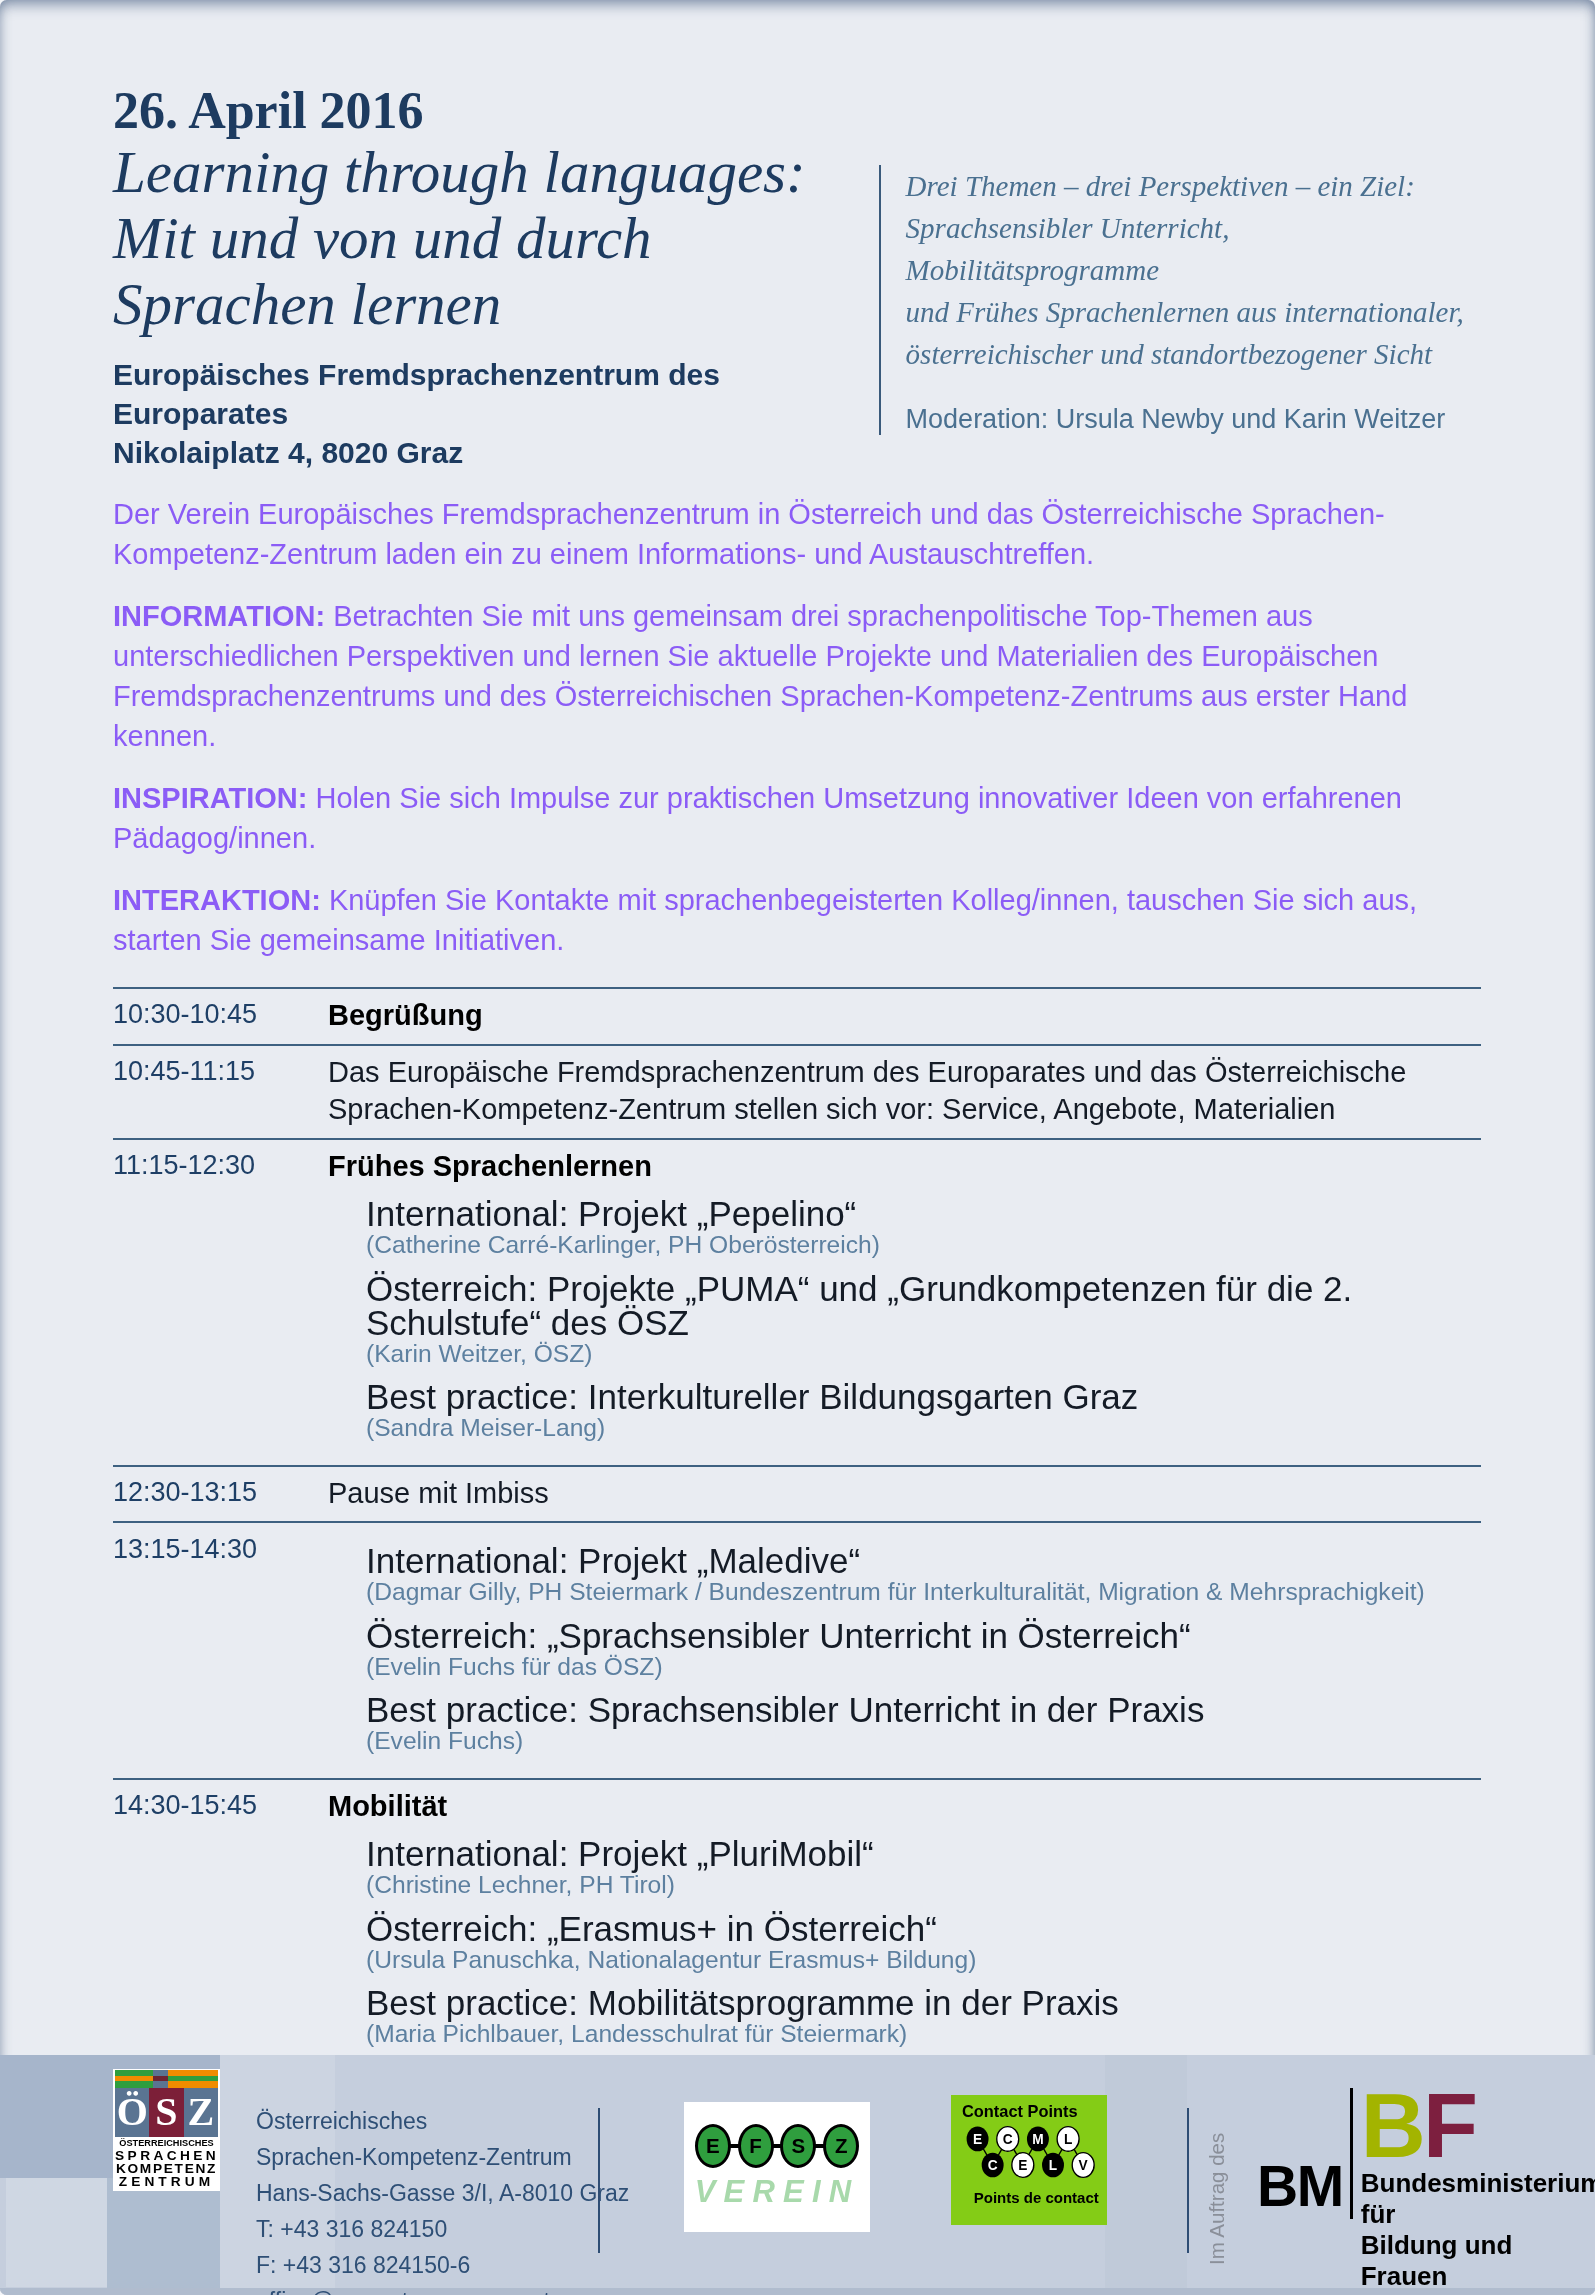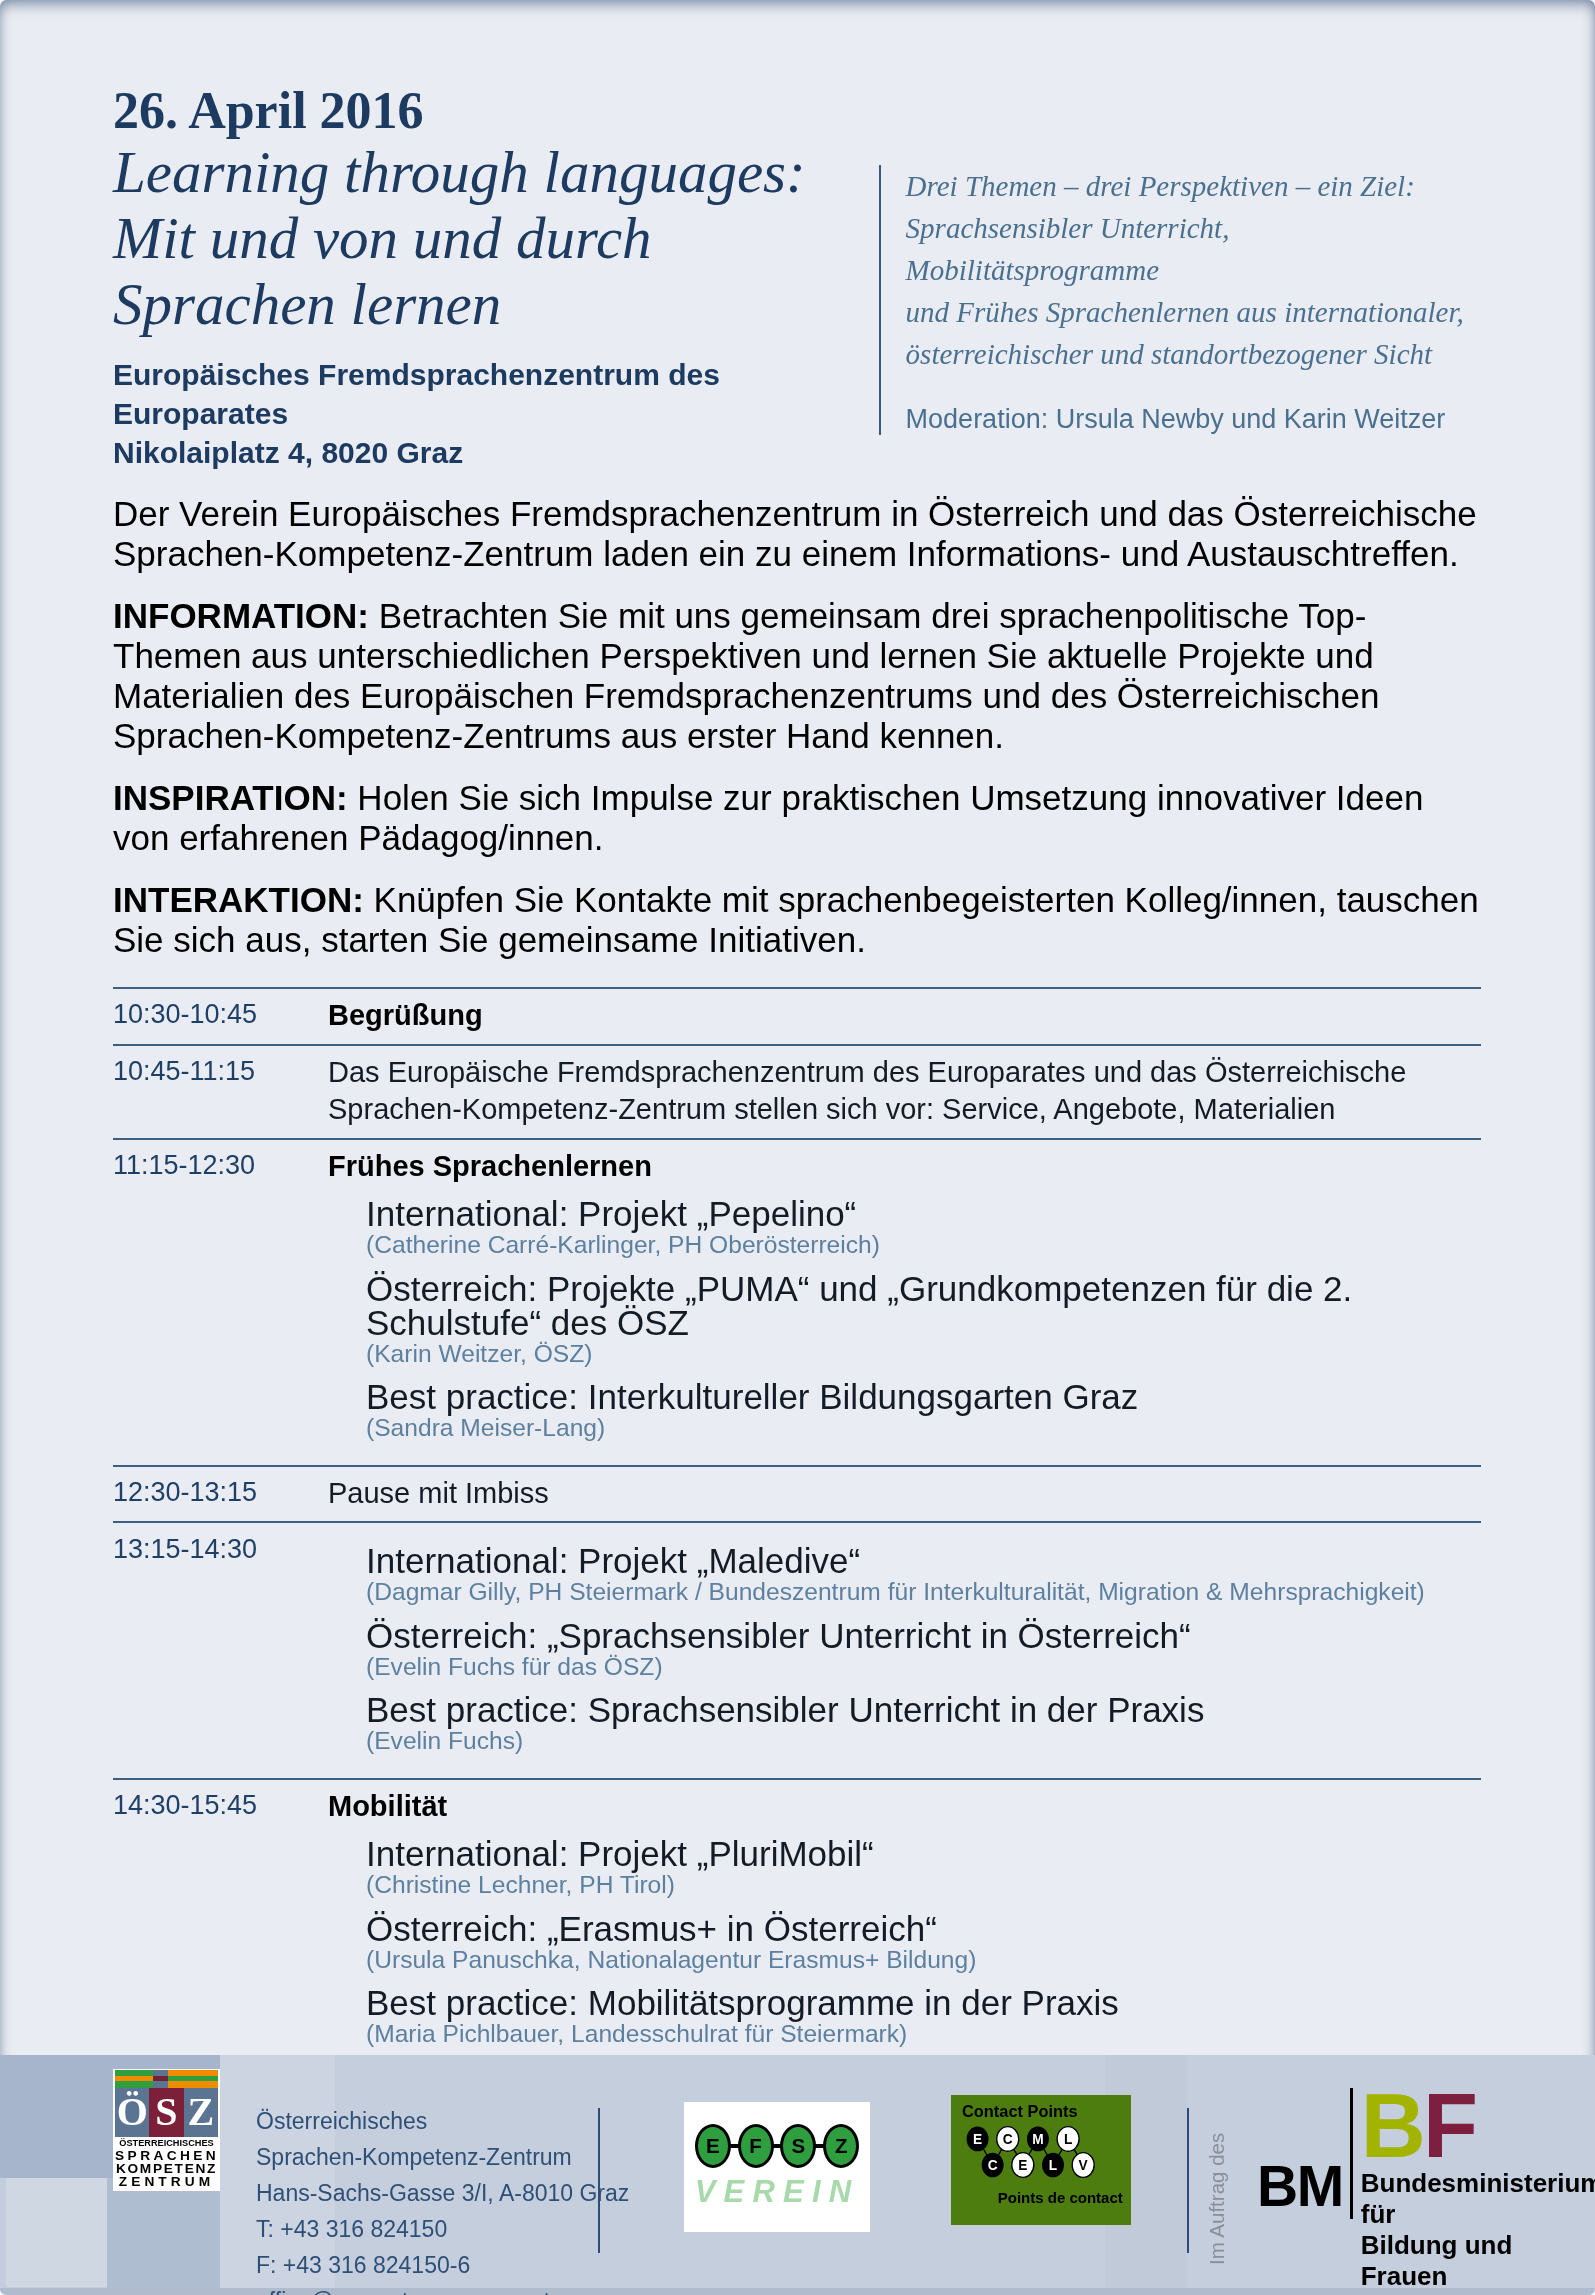--- a/index.html
+++ b/index.html
@@ -16,21 +16,21 @@
   .header{display:flex;}
   .header-left{width:766px;flex:none;}
   .date{font-family:"Liberation Serif",serif;font-weight:bold;font-size:52px;line-height:57px;color:#1d3b60;}
   .title-line{font-family:"Liberation Serif",serif;font-style:italic;font-size:59px;line-height:66px;color:#1d3b60;}
   .venue{margin-top:18px;}
   .venue-line{font-weight:bold;font-size:30px;line-height:39px;color:#1d3b60;}
   .header-right{flex:1;margin-top:83px;border-left:2.1px solid #3a5a7c;padding-left:24.6px;align-self:flex-start;}
   .side-line{font-family:"Liberation Serif",serif;font-style:italic;font-size:29px;line-height:42px;color:#4a7090;}
   .moderation{margin-top:29px;font-size:27px;color:#4a7090;}
   
-  .para{margin-top:22px;font-size:35px;line-height:40px;color:#000000;max-width:1368px;}
+  .para{margin-top:22px;font-size:29px;line-height:40px;color:#8b5cf6;max-width:1368px;}
   .para:first-of-type{margin-top:31px;}
   .lead{font-weight:bold;}
   
   .schedule{margin-top:27px;border-top:2.7px solid #3e6181;}
   .srow{display:flex;border-bottom:2.7px solid #3e6181;padding:8.2px 0 9.6px 0;}
   .stime{width:215px;flex:none;font-size:27px;line-height:34px;color:#1e3f66;}
   .sbody{flex:1;}
   .stitle{font-size:29px;line-height:37px;color:#141b26;}
   .stitle.bold{font-weight:bold;color:#000000;}
   .sitems{margin-top:12.3px;margin-left:38px;}
@@ -68,21 +68,21 @@
   .fdivider{width:2.1px;height:145px;background:#2e4d74;top:53px;}
   .fd1{left:598px;}
   .fd2{left:1187px;}
   
   .efsz-box{left:684px;top:47px;width:186px;height:130px;background:#fff;display:flex;flex-direction:column;align-items:center;justify-content:center;}
   .efsz-row{position:relative;display:flex;align-items:center;}
   .efsz-row::before{content:"";position:absolute;left:4.1px;right:4.1px;top:50%;height:4.1px;margin-top:-2.1px;background:#000;}
   .efsz-ell{position:relative;z-index:1;width:30px;height:38px;border:3.4px solid #000;border-radius:50%;background:#2f9e3e;color:#000;font-weight:bold;font-size:20.5px;line-height:38px;text-align:center;margin:0 3.4px;}
   .efsz-caption{margin-top:6.8px;color:#a8d9ab;font-style:italic;font-weight:bold;font-size:31px;letter-spacing:8.2px;}
   
-  .ecml-box{left:951px;top:40px;width:180px;height:130px;background:#4d7c0f;padding:6.8px 5.5px;box-sizing:border-box;}
+  .ecml-box{left:951px;top:40px;width:156px;height:130px;background:#84cc16;padding:6.8px 5.5px;box-sizing:border-box;}
   .ecml-top{font-weight:bold;font-size:16.4px;color:#000;text-align:left;padding-left:5.5px;}
   .ecml-bottom{font-weight:bold;font-size:15px;color:#000;text-align:right;padding-right:2.7px;}
   
   .commission{left:1205px;top:65px;height:145px;writing-mode:vertical-rl;transform:rotate(180deg);color:#8a8f99;font-size:20.5px;}
   
   .bmbf{left:1257px;top:33px;display:flex;align-items:flex-start;}
   .bm{font-weight:bold;font-size:57px;line-height:57px;color:#000;margin-top:70px;margin-right:6.8px;letter-spacing:-1.4px;}
   .bmbf-bar{width:3.4px;height:131px;background:#000;margin-right:8.2px;}
   .bf-line{font-weight:bold;font-size:90px;line-height:77px;letter-spacing:-2.7px;}
   .bf-b{color:#a3b400;}

